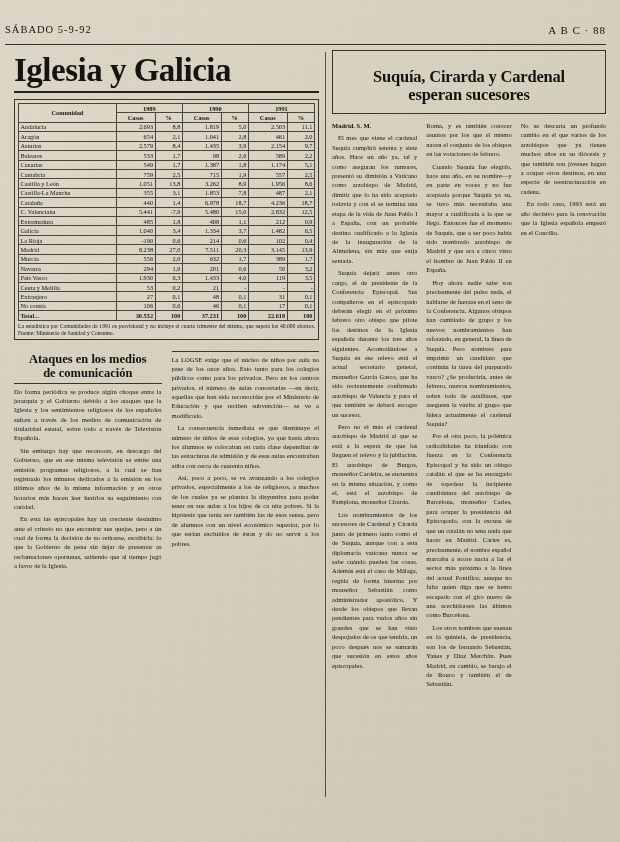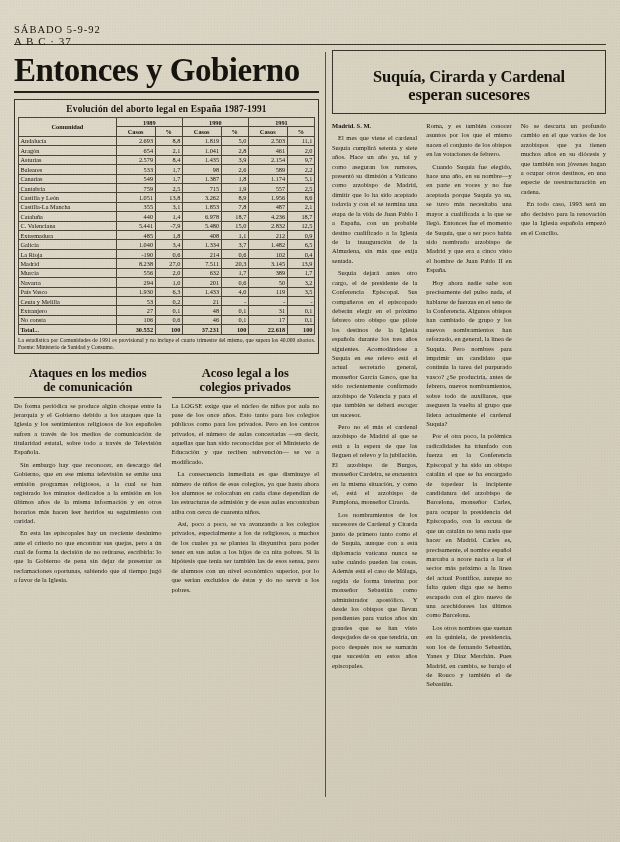--- a/index.html
+++ b/index.html
@@ -13,24 +13,24 @@
   }
   .page{
     position:absolute;inset:0;
     background:linear-gradient(135deg,#ddd7c7 0%,#d6d0bf 40%,#cfc8b6 100%);
   }
   .grain{position:absolute;inset:0;opacity:.10;
     background-image:radial-gradient(rgba(90,80,60,.5) 0.5px, transparent 0.6px);
     background-size:3px 3px;pointer-events:none;}
   
   .masthead{
-    position:absolute;left:14px;right:14px;top:24px;height:20px;
+    position:absolute;left:5px;right:14px;top:24px;height:20px;
     border-bottom:1px solid #3a352a;
     display:flex;align-items:flex-start;justify-content:space-between;
-    font-size:11px;letter-spacing:.4px;flex-direction:column;
+    font-size:11px;letter-spacing:.4px;
   }
   .mast-left{font-size:10.5px;letter-spacing:1px;}
   .mast-center{font-size:14px;font-weight:bold;letter-spacing:.6px;}
   .mast-right{font-size:11px;letter-spacing:1px;}
   
   .body-wrap{position:absolute;left:14px;top:50px;width:592px;height:770px;}
   .left-zone{position:absolute;left:0;top:0;width:305px;}
   .right-zone{position:absolute;left:318px;top:0;width:274px;}
   .vrule{position:absolute;left:311px;top:2px;width:1px;height:745px;background:#55503f;}
 
@@ -83,32 +83,31 @@
   .dateline{font-weight:bold;}
 </style>
 </head>
 <body>
 
 <div class="page">
   <div class="grain"></div>
 
   <div class="masthead">
     <div class="mast-left">SÁBADO 5-9-92</div>
-    <div class="mast-right">A B C · 37</div>
+    <div class="mast-right">A B C · 88</div>
   </div>
 
   <div class="body-wrap">
     <div class="vrule"></div>
 
     <div class="left-zone">
-      <h1 class="section-title">Entonces y Gobierno</h1>
+      <h1 class="section-title">Iglesia y Galicia</h1>
       <div class="rule-thick"></div>
 
       <div class="tbl-box">
-        <div class="tbl-title">Evolución del aborto legal en España 1987-1991</div>
         <table class="data">
           <thead>
             <tr>
               <th rowspan="2">Comunidad</th>
               <th colspan="2">1989</th>
               <th colspan="2">1990</th>
               <th colspan="2">1991</th>
             </tr>
             <tr>
               <th>Casos</th>
@@ -318,21 +317,20 @@
         <div class="sub">
           <h2 id="a1t">Ataques en los medios<br>de comunicación</h2>
           <div class="rule-thin"></div>
           <div class="art" id="a1b">
               <p class="first">Do forma periódica se produce algún choque entre la jerarquía y el Gobierno debido a los ataques que la Iglesia y los sentimientos religiosos de los españoles sufren a través de los medios de comunicación de titularidad estatal, sobre todo a través de Televisión Española.</p>
               <p>Sin embargo hay que reconocer, en descargo del Gobierno, que en ese misma televisión se emite una emisión programas religiosos, a la cual se han registrado los minutos dedicados a la emisión en los últimos años de la misma información y en otros horarios más hacen leer herirlos su seguimiento con caridad.</p>
               <p>En esta las episcopales hay un creciente desánimo ante el criterio no que encontrar sus quejas, pero a ún cual de forma la decisión de no retirarse, escribirla: lo que la Gobierno de pena sin dejar de presentar as reclamaciones oportunas, sabiendo que al tiempo jugó a favor de la Iglesia.</p>
             </div>
         </div>
         <div class="sub">
-          <h2 id="a2t">Acoso legal a los<br>colegios privados</h2>
           <div class="rule-thin"></div>
           <div class="art" id="a2b">
               <p class="first">La LOGSE exige que el núcleo de niños por aula no pase de los once años. Esto tanto para los colegios públicos como para los privados. Pero en los centros privados, el número de aulas concertadas —en decir, aquellas que han sido reconocidas por el Ministerio de Educación y que reciben subvención— se ve a modificado.</p>
               <p>La consecuencia inmediata es que disminuye el número de niños de esas colegios, ya que hasta ahora los alumnos se colocaban en cada clase dependían de las estructuras de admisión y de esas aulas encontraban atiba con cerca de cuarenta niños.</p>
               <p>Así, poco a poco, se va avanzando a los colegios privados, especialmente a los de religiosos, a muchos de los cuales ya se plantea la disyuntiva para poder tener en sus aulas a los hijos de ca nita pobres. Si la hipótesis que tenía ser también las de esos sensa, pero de alumnos con un nivel económico superior, por lo que serían excluidos de éstas y do no servir a los pobres.</p>
             </div>
         </div>
       </div>
     </div>
 

